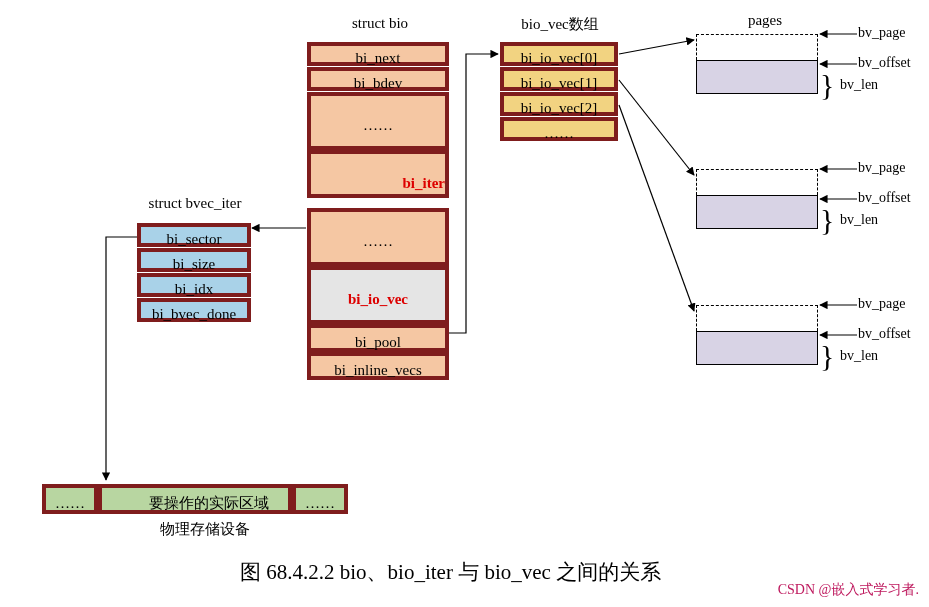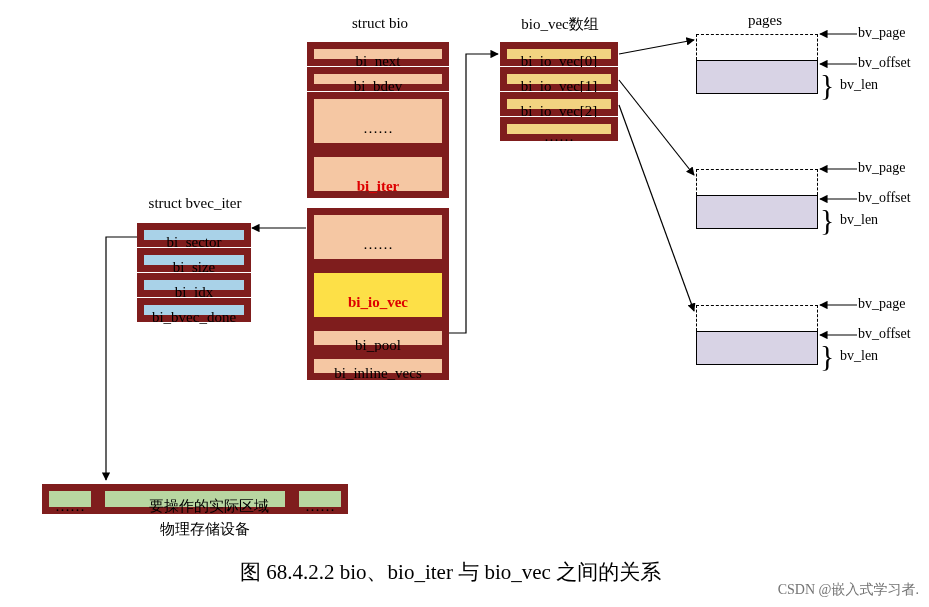--- a/index.html
+++ b/index.html
@@ -18,21 +18,21 @@
     height: 607px;
     overflow: hidden;
   }
   .label {
     position: absolute;
     white-space: nowrap;
     text-align: center;
   }
   .cell {
     position: absolute;
-    border: 7px solid #7f1d1d;
+    border: 4px solid #7f1d1d;
     text-align: center;
     line-height: 24px;
     height: 24px;
     box-sizing: border-box;
   }
   .red { color: #d00; font-weight: bold; }
   .svg-layer {
     position: absolute;
     left: 0; top: 0;
     width: 929px; height: 607px;
@@ -63,21 +63,21 @@
   }
   .small-label {
     position: absolute;
     font-size: 14px;
     white-space: nowrap;
   }
   .watermark {
     position: absolute;
     right: 10px;
     bottom: 8px;
-    color: #737373;
+    color: #be185d;
     font-size: 14px;
   }
   .caption {
     position: absolute;
     font-size: 21px;
   }
 </style>
 </head>
 <body>
 
@@ -111,23 +111,23 @@
   </svg>
 
   <div class="label" style="left:330px; top:15px; width:100px;">struct bio</div>
   <div class="label" style="left:510px; top:15px; width:100px;">bio_vec数组</div>
   <div class="label" style="left:735px; top:12px; width:60px;">pages</div>
   <div class="label" style="left:130px; top:195px; width:130px;">struct bvec_iter</div>
 
   <div class="cell" style="left:307px; top:42px; width:142px; background:#f5c7a3;">bi_next</div>
   <div class="cell" style="left:307px; top:67px; width:142px; background:#f5c7a3;">bi_bdev</div>
   <div class="cell" style="left:307px; top:92px; width:142px; height:58px; line-height:58px; background:#f5c7a3;">……</div>
-  <div class="cell red" style="left:307px; top:150px; width:142px; height:48px; line-height:58px; background:#f5c7a3;">bi_iter</div>
+  <div class="cell red" style="left:307px; top:150px; width:142px; height:48px; line-height:58px; background:#f5c7a3;text-align:right;">bi_iter</div>
   <div class="cell" style="left:307px; top:208px; width:142px; height:58px; line-height:58px; background:#f5c7a3;">……</div>
-  <div class="cell red" style="left:307px; top:266px; width:142px; height:58px; line-height:58px; background:#fde047;">bi_io_vec</div>
+  <div class="cell red" style="left:307px; top:266px; width:142px; height:58px; line-height:58px; background:#e5e5e5;">bi_io_vec</div>
   <div class="cell" style="left:307px; top:324px; width:142px; height:28px; line-height:28px; background:#f5c7a3;">bi_pool</div>
   <div class="cell" style="left:137px; top:223px; width:114px; background:#a9d2e8;">bi_sector</div>
 
   <div class="cell" style="left:307px; top:352px; width:142px; height:28px; line-height:28px; background:#f5c7a3;">bi_inline_vecs</div>
   <div class="cell" style="left:137px; top:248px; width:114px; background:#a9d2e8;">bi_size</div>
   <div class="cell" style="left:137px; top:273px; width:114px; background:#a9d2e8;">bi_idx</div>
   <div class="cell" style="left:137px; top:298px; width:114px; background:#a9d2e8;">bi_bvec_done</div>
 
   <div class="cell" style="left:500px; top:42px; width:118px; background:#f2d381;">bi_io_vec[0]</div>
   <div class="cell" style="left:500px; top:67px; width:118px; background:#f2d381;">bi_io_vec[1]</div>

